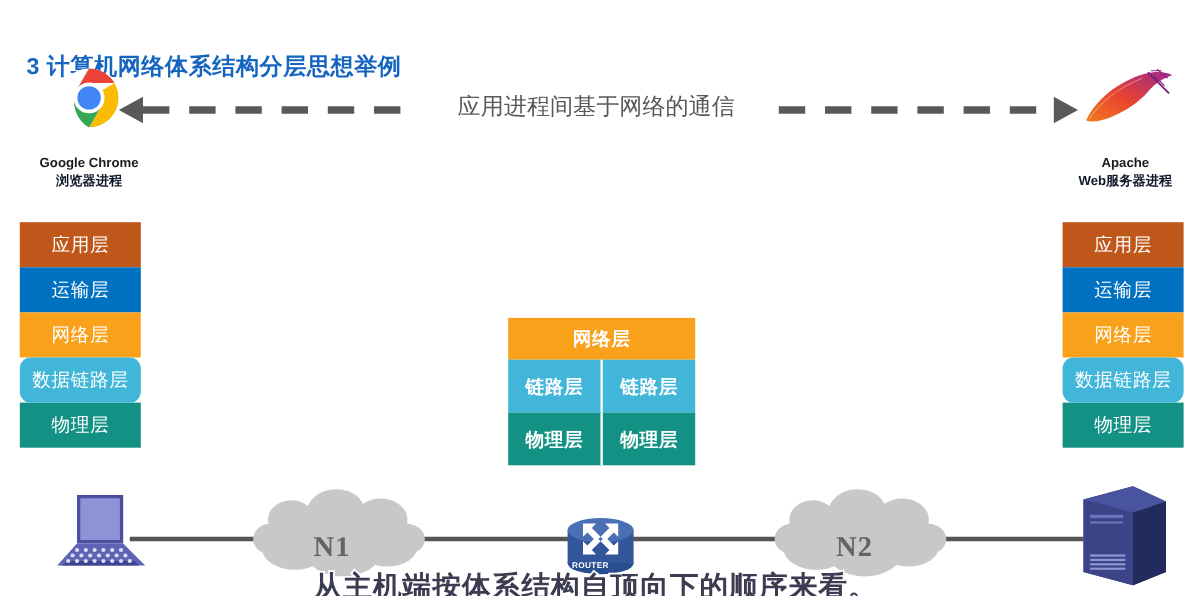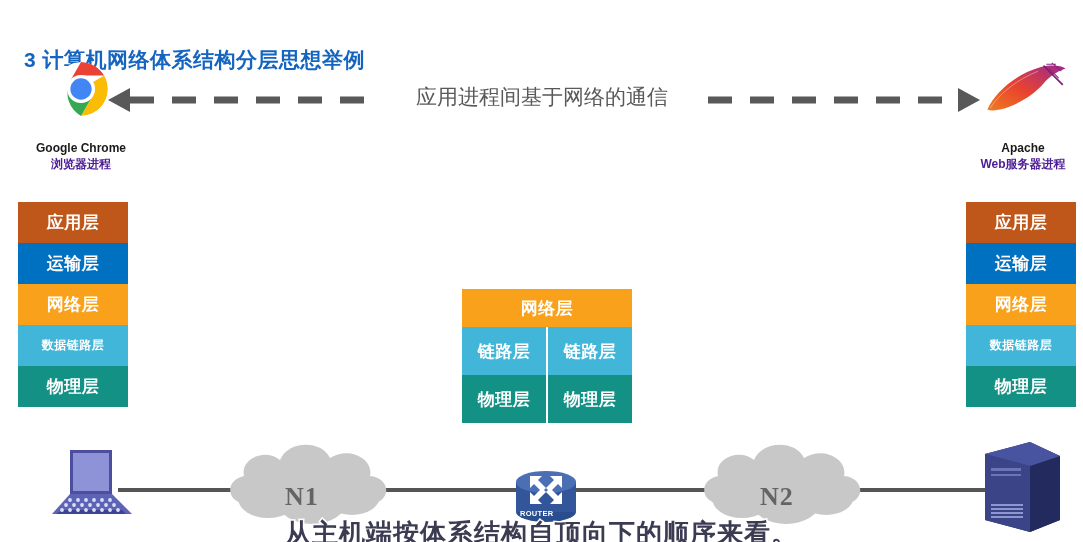--- a/index.html
+++ b/index.html
@@ -46,21 +46,21 @@
   .endpoint-name {
     font-size: 12px;
     font-weight: bold;
     color: #1a1a1a;
     margin-top: 24px;
     line-height: 1.15;
   }
   .endpoint-role {
     font-size: 12px;
     font-weight: bold;
-    color: #4c1d95;
+    color: #0f172a;
     margin-top: 2px;
     line-height: 1.15;
   }
 
   
   #comm-arrow {
     position: absolute;
     left: 108px;
     top: 78px;
     width: 872px;
@@ -86,25 +86,25 @@
   #stack-left  { left: 18px;  top: 202px; }
   #stack-right { left: 966px; top: 202px; }
 
   .layer {
     height: 41px;
     display: flex;
     align-items: center;
     justify-content: center;
     color: #ffffff;
     font-size: 17px;
-    font-weight: bold;
+    font-weight: normal;
     letter-spacing: 0.5px;
     white-space: nowrap;
   }
-  .layer.small { font-size: 12px; }
+  .layer.small { font-size: 17px; border-radius: 10px; }
 
   
   #stack-router {
     position: absolute;
     left: 462px;
     top: 289px;
     width: 170px;
   }
   #stack-router .layer-full {
     height: 38px;

